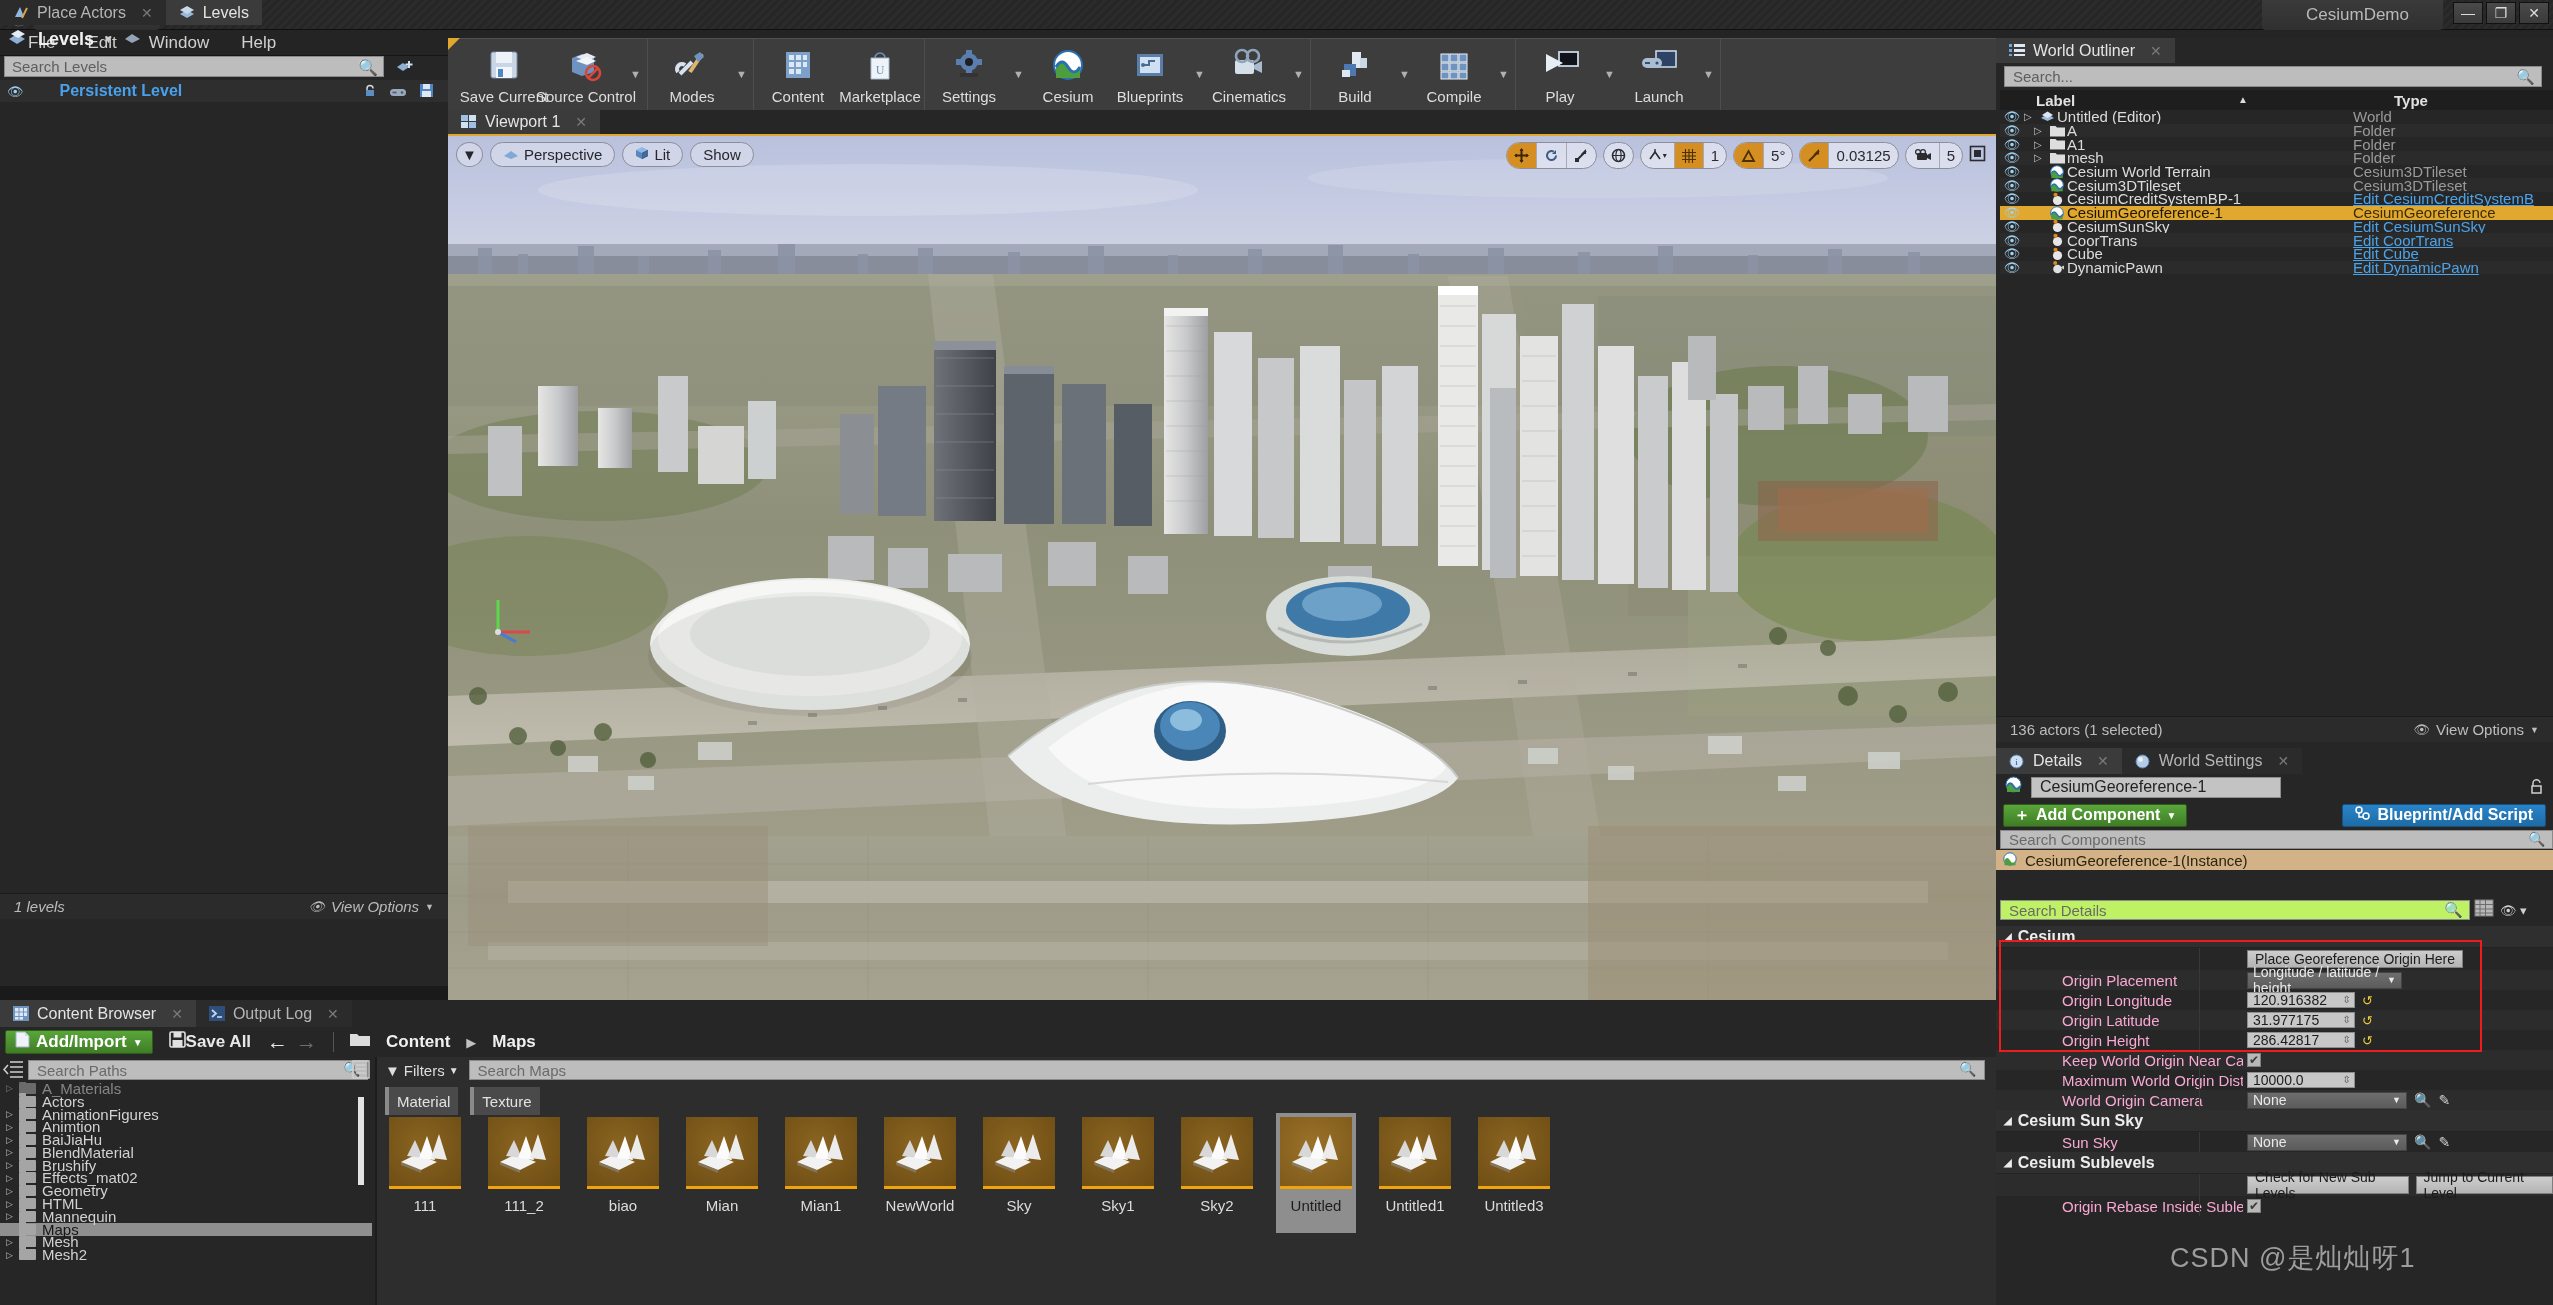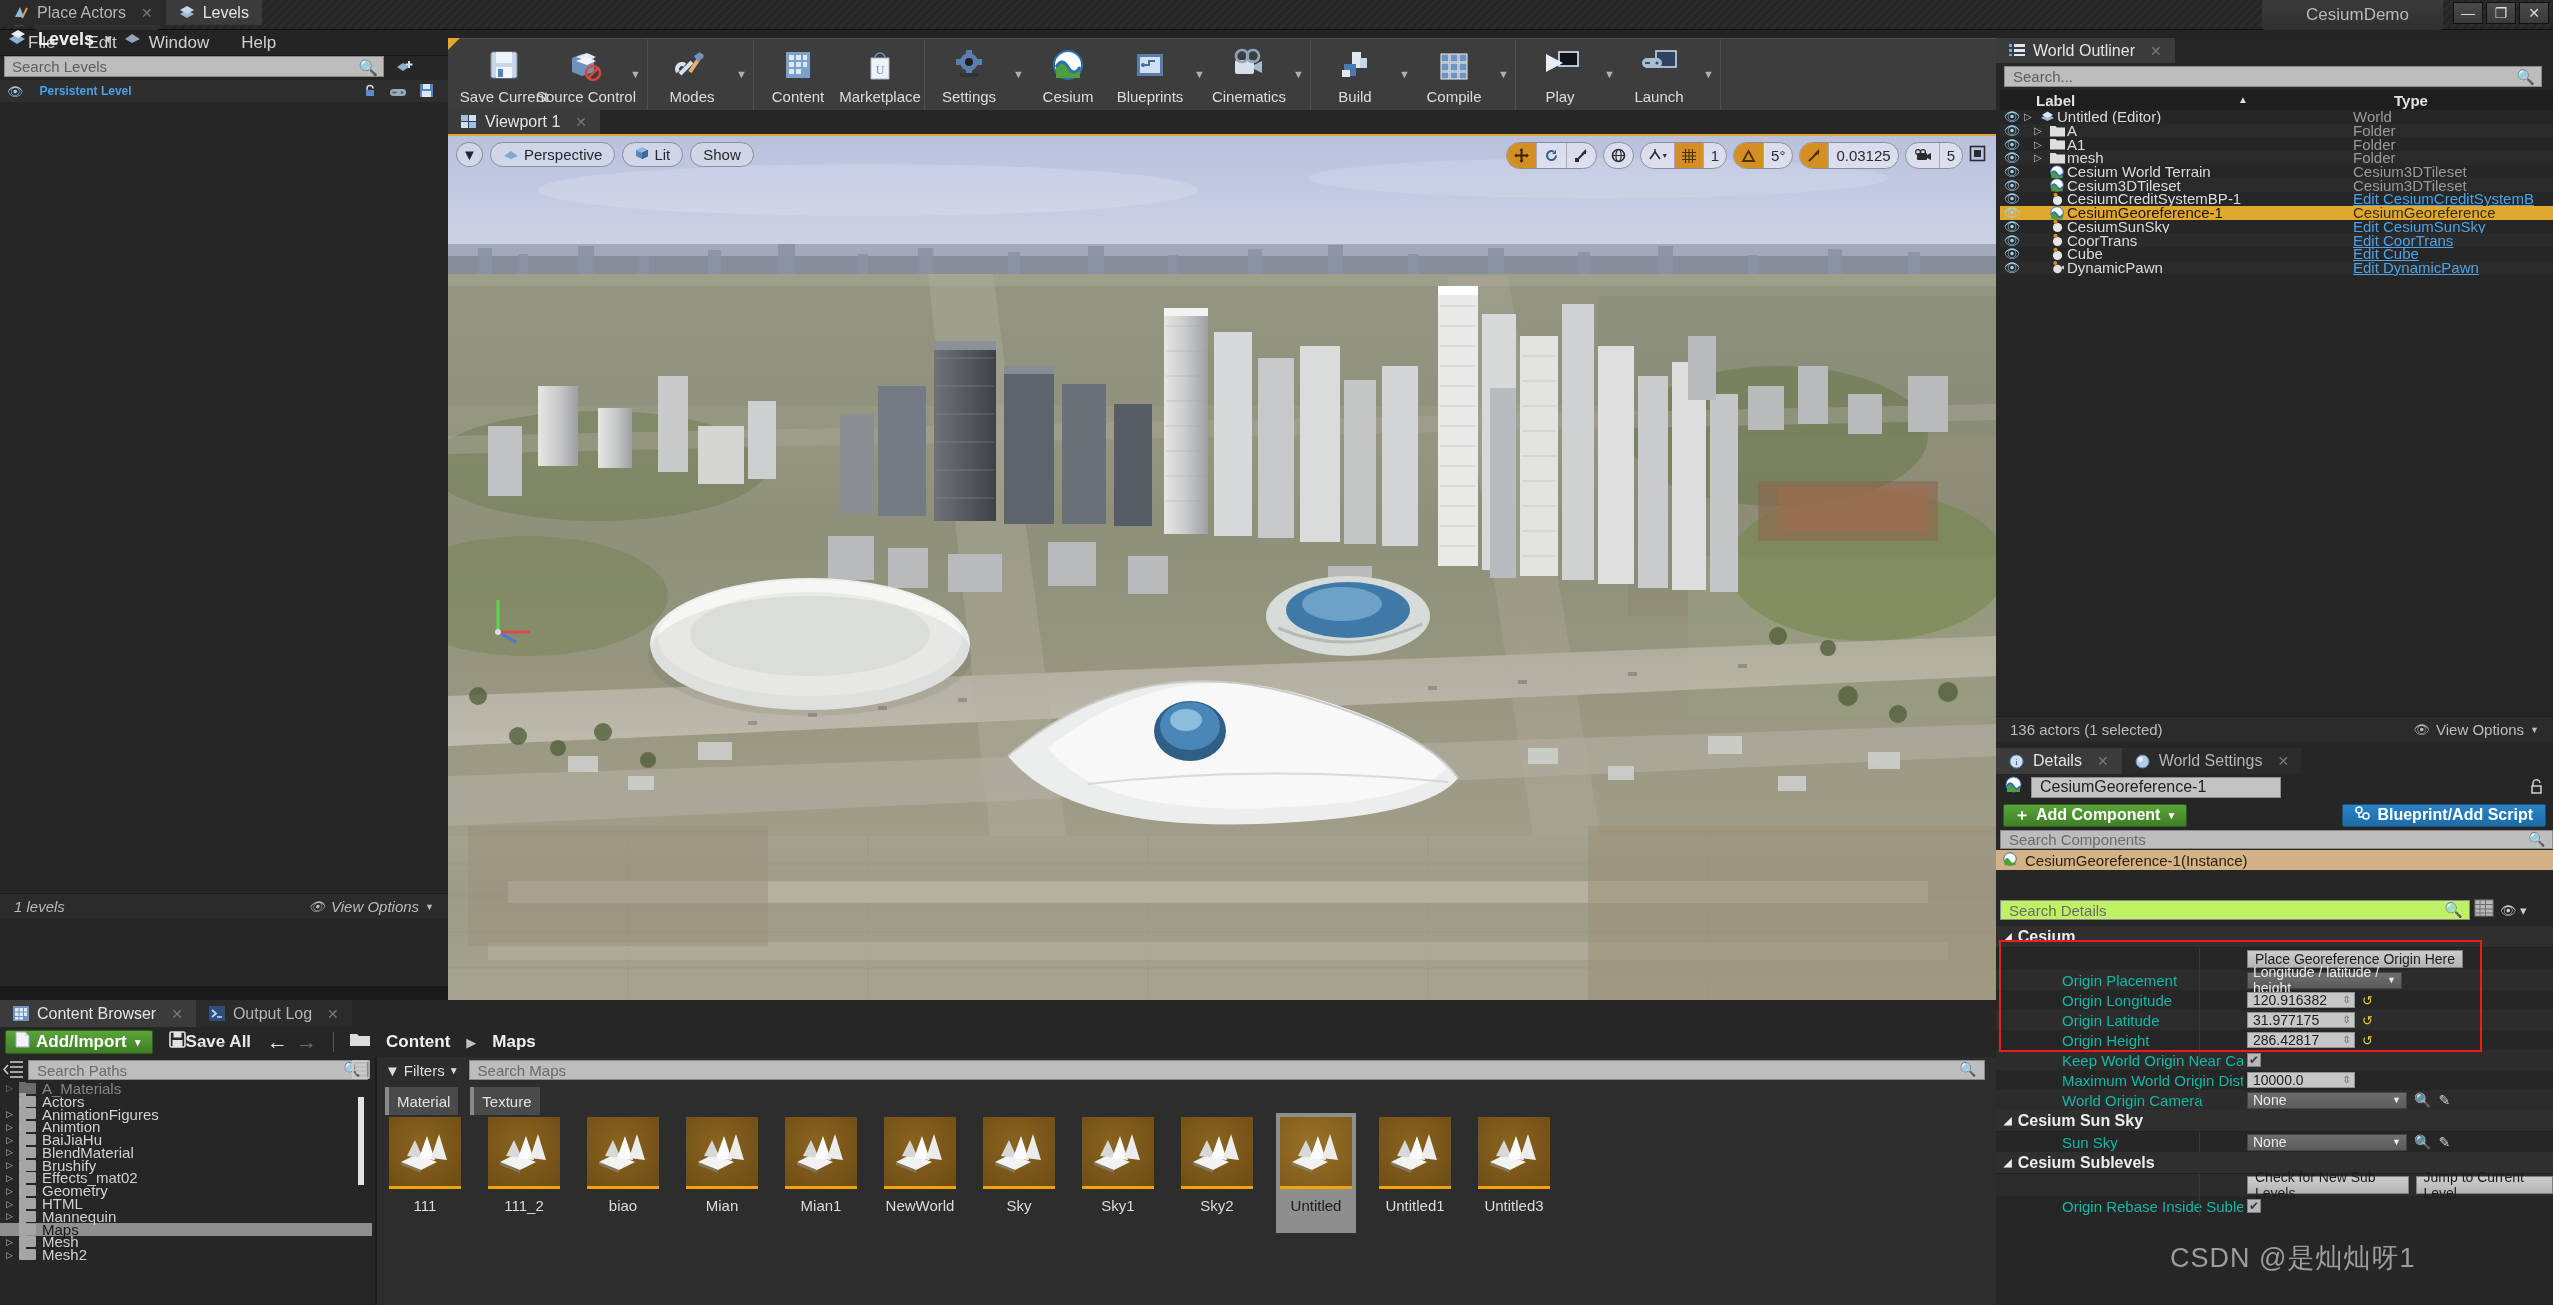--- a/index.html
+++ b/index.html
@@ -42,21 +42,21 @@
   .ptab .x{ color:#7a7a7a; font-size:14px; margin-left:8px;}
   .tabicon{ width:17px;height:15px; display:inline-block; }
 
   #levels-header{ left:0; top:25px; width:448px; height:28px; display:flex; align-items:center; gap:9px; padding-left:7px;}
   #levels-header .lbl{ font-weight:bold; color:#f0f0f0; font-size:18px; }
   #levelsearch{ left:4px; top:56px; width:380px; height:21px; background:#bdbdbd; border:1px solid #8a8a8a;
      display:flex; align-items:center; padding-left:7px; color:#5e5e5e; font-size:15px;}
   #levelsearch .mg{ position:absolute; right:5px; top:1px; color:#333; font-size:16px;}
   #levelplus{ left:394px; top:56px; width:22px;height:21px; color:#a8c6ea; font-size:17px; display:flex;align-items:center;justify-content:center;}
   #persistentrow{ left:0; top:80px; width:448px; height:22px; background:#2e2e2e; display:flex; align-items:center; gap:10px; padding-left:7px;}
-  #persistentrow .plabel{ color:#49a1ec; font-weight:bold; font-size:12px; margin-left:6px;}
+  #persistentrow .plabel{ color:#49a1ec; font-weight:bold; font-size:16px; margin-left:26px;}
   .prow-icons{ position:absolute; right:14px; top:3px; display:flex; gap:13px; align-items:center;}
   #levels-footer{ left:0; top:893px; width:448px; height:26px; background:#2b2b2b; border-top:1px solid #1b1b1b;
      display:flex; align-items:center; justify-content:space-between; padding:0 14px; font-size:15px; color:#bbb;font-style:italic;}
 
   
   #toolbar{ left:448px; top:38px; width:1548px; height:72px;
      background:#3d3d3d; border-top:1px solid #505050; display:flex; align-items:flex-end; }
   .tb-corner{ position:absolute; left:448px; top:38px; width:0;height:0;
      border-left:12px solid #e0a82e; border-bottom:12px solid transparent;}
   .tbgroup{ display:flex; height:72px; align-items:center; border-right:1px solid #4e4e4e; padding:0 3px;}
@@ -127,21 +127,21 @@
      display:flex; align-items:center; gap:8px; padding-left:7px; font-size:15px;}
   #det-search{ left:2000px; top:900px; width:470px; height:20px; background:#bef264; border:1px solid #8a8a8a;
      display:flex; align-items:center; padding-left:8px; color:#6a6a6a; font-size:15px;}
   #det-search-btns{ left:2474px; top:900px; width:80px; height:20px; display:flex; align-items:center; gap:6px;}
 
   #det-body{ left:1996px; top:926px; width:557px; height:379px; }
   .cat-row{ height:22px; background:#2f2f2f; display:flex; align-items:center; gap:6px;
      padding-left:8px; font-weight:bold; color:#ededed; font-size:16px; border-bottom:1px solid #222;}
   .prop-row{ height:20px; display:flex; align-items:center; font-size:15px; position:relative;padding-left:44px;}
   .prop-row.alt{ background:#2c2c2c; }
-  .prop-lab{ width:203px; padding-left:22px; color:#14b8a6; overflow:hidden; white-space:nowrap;}
+  .prop-lab{ width:203px; padding-left:22px; color:#f9a8d4; overflow:hidden; white-space:nowrap;}
   .prop-val{ flex:1; display:flex; align-items:center; gap:7px; padding-left:4px;}
   .p-sep{ position:absolute; left:203px; top:0; bottom:0; width:1px; background:#383838;}
   .ctl-text{ height:16px; background:#c7c7c7; border:1px solid #8e8e8e; color:#1c1c1c; font-size:14px;
      display:flex; align-items:center; padding:0 5px; position:relative;}
   .ctl-text .spin{ position:absolute; right:3px; top:1px; font-size:10px; color:#555;}
   .ctl-drop{ height:17px; background:linear-gradient(#6e6e6e,#5b5b5b); border:1px solid #444; color:#eaeaea;
      font-size:14px; display:flex; align-items:center; justify-content:space-between; padding:0 5px;}
   .ctl-btn{ height:18px; background:linear-gradient(#cdcdcd,#b4b4b4); border:1px solid #7e7e7e; color:#1c1c1c;
      font-size:14px; display:flex; align-items:center; padding:0 7px;}
   .ctl-chk{ width:14px;height:14px; background:#b8b8b8; border:1px solid #808080; color:#3b3b3b;

